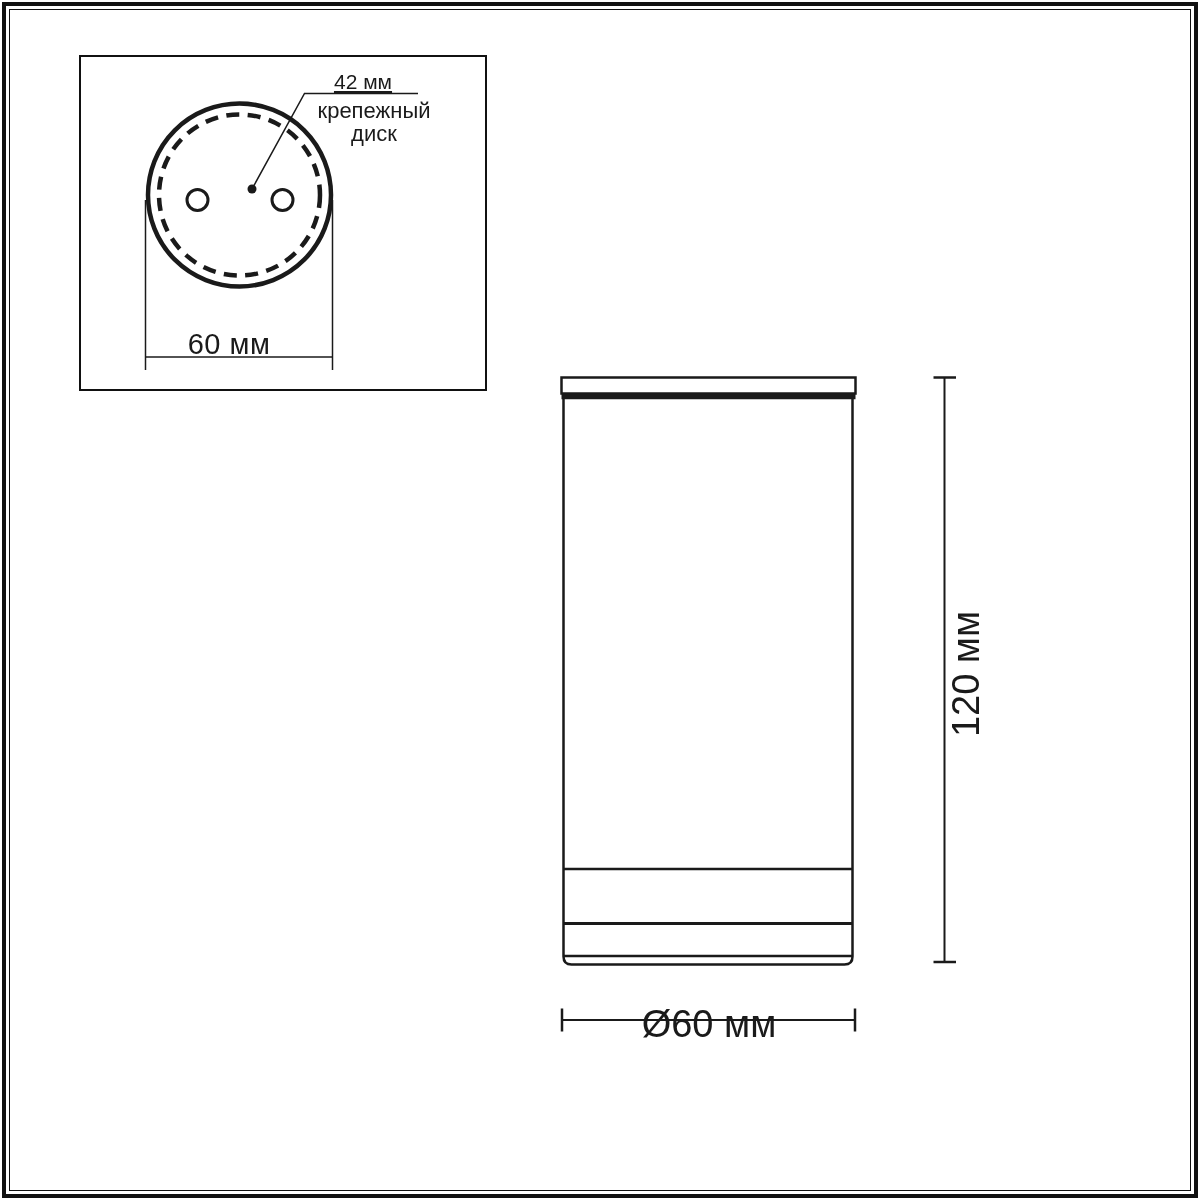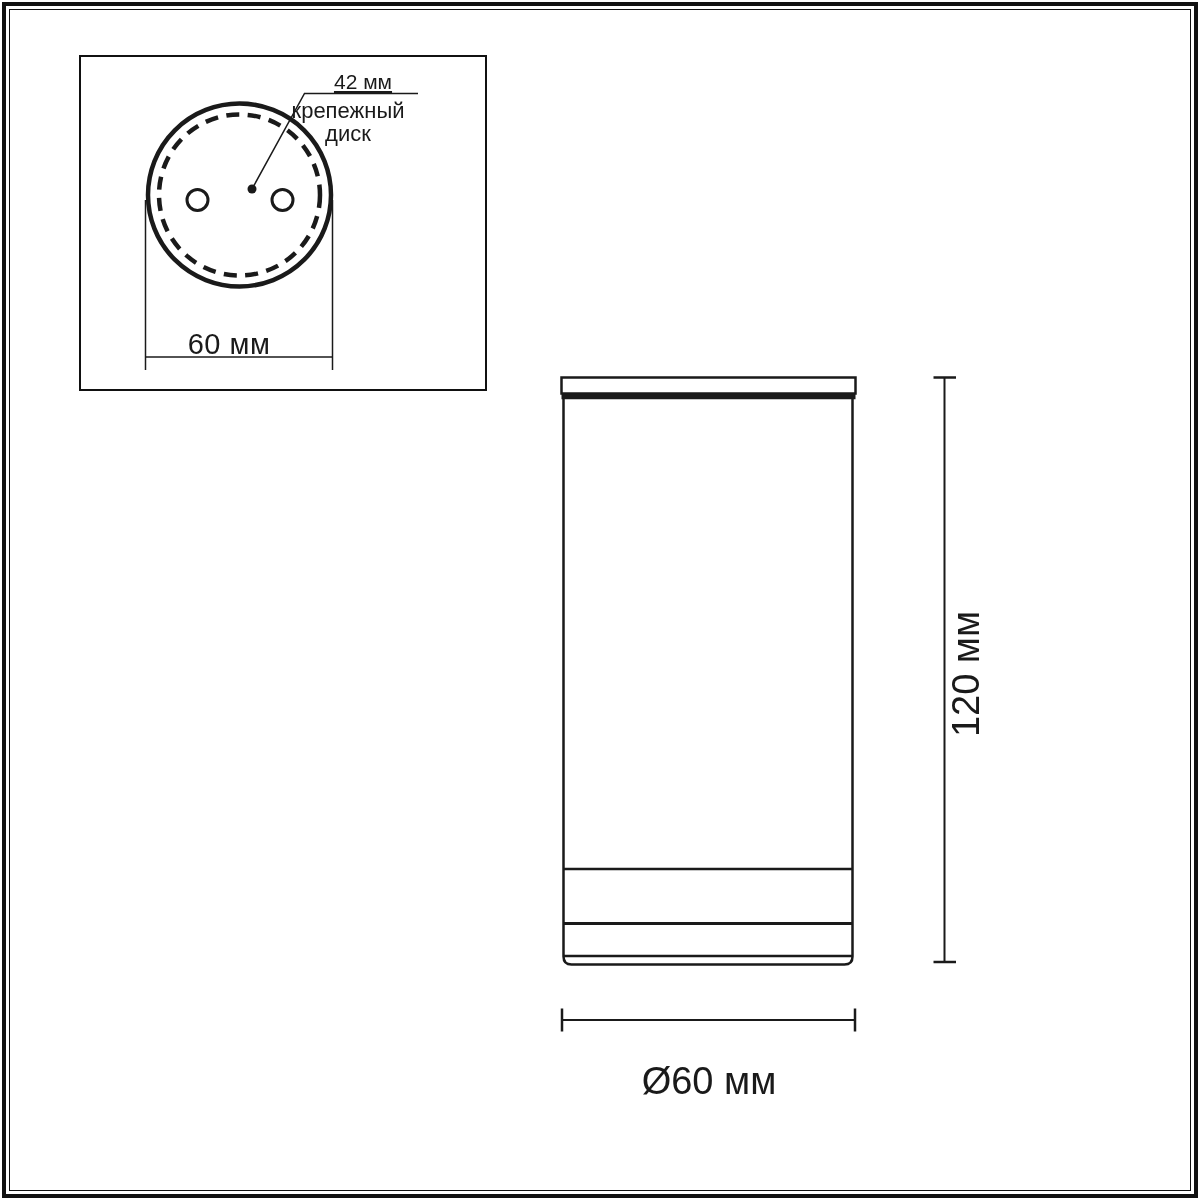--- a/index.html
+++ b/index.html
@@ -49,21 +49,21 @@
     color: #1a1a1a;
   }
   .label-42 {
     left: 363px;
     top: 82px;
     transform: translate(-50%, -50%);
     font-size: 21px;
     text-decoration: underline;
   }
   .label-disc {
-    left: 348px;
+    left: 374px;
     top: 99px;
     transform: translateX(-50%);
     font-size: 22px;
     line-height: 1.05;
     text-align: center;
   }
   .label-60 {
     left: 229px;
     top: 344px;
     transform: translate(-50%, -50%);
@@ -72,21 +72,21 @@
     text-align: right;
   }
   .label-120 {
     left: 966px;
     top: 674px;
     transform: translate(-50%, -50%) rotate(-90deg);
     font-size: 38px;
   }
   .label-d60 {
     left: 709px;
-    top: 1081px;
+    top: 1024px;
     transform: translate(-50%, -50%);
     font-size: 38px;
   }
 </style>
 </head>
 <body>
 
 <div class="frame-outer"></div>
 <div class="frame-inner"></div>
 

